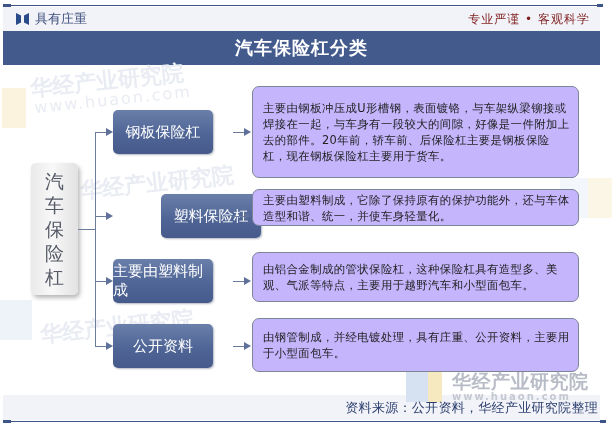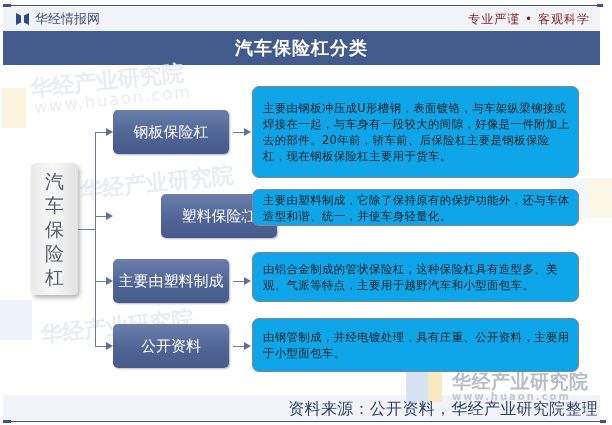--- a/index.html
+++ b/index.html
@@ -53,58 +53,58 @@
   }
   .root-box span { display: block; }
 
   .connector { position: absolute; background: #6c7c9c; }
   .arrow {
     position: absolute; width: 0; height: 0;
     border-top: 4px solid transparent; border-bottom: 4px solid transparent;
     border-left: 7px solid #5f719a;
   }
   .node {
-    position: absolute; left: 113px; width: 116px; height: 44px;
+    position: absolute; left: 113px; width: 100px; height: 44px;
     border-radius: 5px;
     background: linear-gradient(180deg, #6a7fa9 0%, #4f6596 55%, #465b8b 100%);
     color: #ffffff; font-size: 15px;
     display: flex; align-items: center; justify-content: center;
     box-shadow: 1px 1px 2px rgba(40,50,80,0.35);
   }
   .desc {
     position: absolute; left: 252px; width: 327px;
-    border: 1px solid #7d8598; border-radius: 7px; background: #0ea5e9;
+    border: 1px solid #7d8598; border-radius: 7px; background: #c4b5fd;
     font-size: 11.4px; line-height: 16px; color: #222222;
     padding: 4px 8px 4px 10px; box-sizing: border-box;
     display: flex; align-items: center;
     letter-spacing: 0.4px;
   }
   .footer-strip {
     position: absolute; left: 3px; top: 395px; width: 597px; height: 25px; background: #f2f3f8;
   }
   .footer-source {
-    position: absolute; right: 14px; top: 399px; font-size: 16px; color: #2b3f6e; letter-spacing: 0.3px;
+    position: absolute; right: 14px; top: 399px; font-size: 13px; color: #2b3f6e; letter-spacing: 0.3px;
   }
   .bottom-rule { position: absolute; left: 6px; top: 421px; width: 597px; height: 1px; background: #3d5488; }
   .bottom-rule-tick-l { position: absolute; left: 3px; top: 420px; width: 8px; height: 3px; background: #3d5488; }
   .bottom-rule-tick-r { position: absolute; left: 600px; top: 420px; width: 6px; height: 3px; background: #3d5488; }
   .wm-br-text { position: absolute; left: 452px; top: 369px; font-size: 19px; font-weight: bold; color: #b8bcc6; letter-spacing: 0.5px; }
   .wm-br-url { position: absolute; left: 452px; top: 391px; font-size: 10px; font-weight: bold; color: #c4c8d0; letter-spacing: 2px; }
 </style>
 </head>
 <body>
 
 <div class="top-rule"></div>
 <div class="top-rule-tick-l"></div>
 <div class="top-rule-tick-r"></div>
 <div class="header-strip"></div>
 
 <div class="brand">
   <span class="brand-logo"></span>
-  <span>华经情报网</span>
+  <span>具有庄重</span>
 </div>
 <div class="slogan">专业严谨 • 客观科学</div>
 
 <div class="title-bar">
   <span>汽车保险杠分类</span>
 </div>
 
 <div class="wm-logo-yellow" style="left:2px; top:88px;"></div>
 <div class="watermark" style="left:30px; top:66px; font-size:22px;">华经产业研究院</div>
 <div class="watermark" style="left:34px; top:90px; font-size:16px; font-weight:normal; letter-spacing:2px;">www.huaon.com</div>

